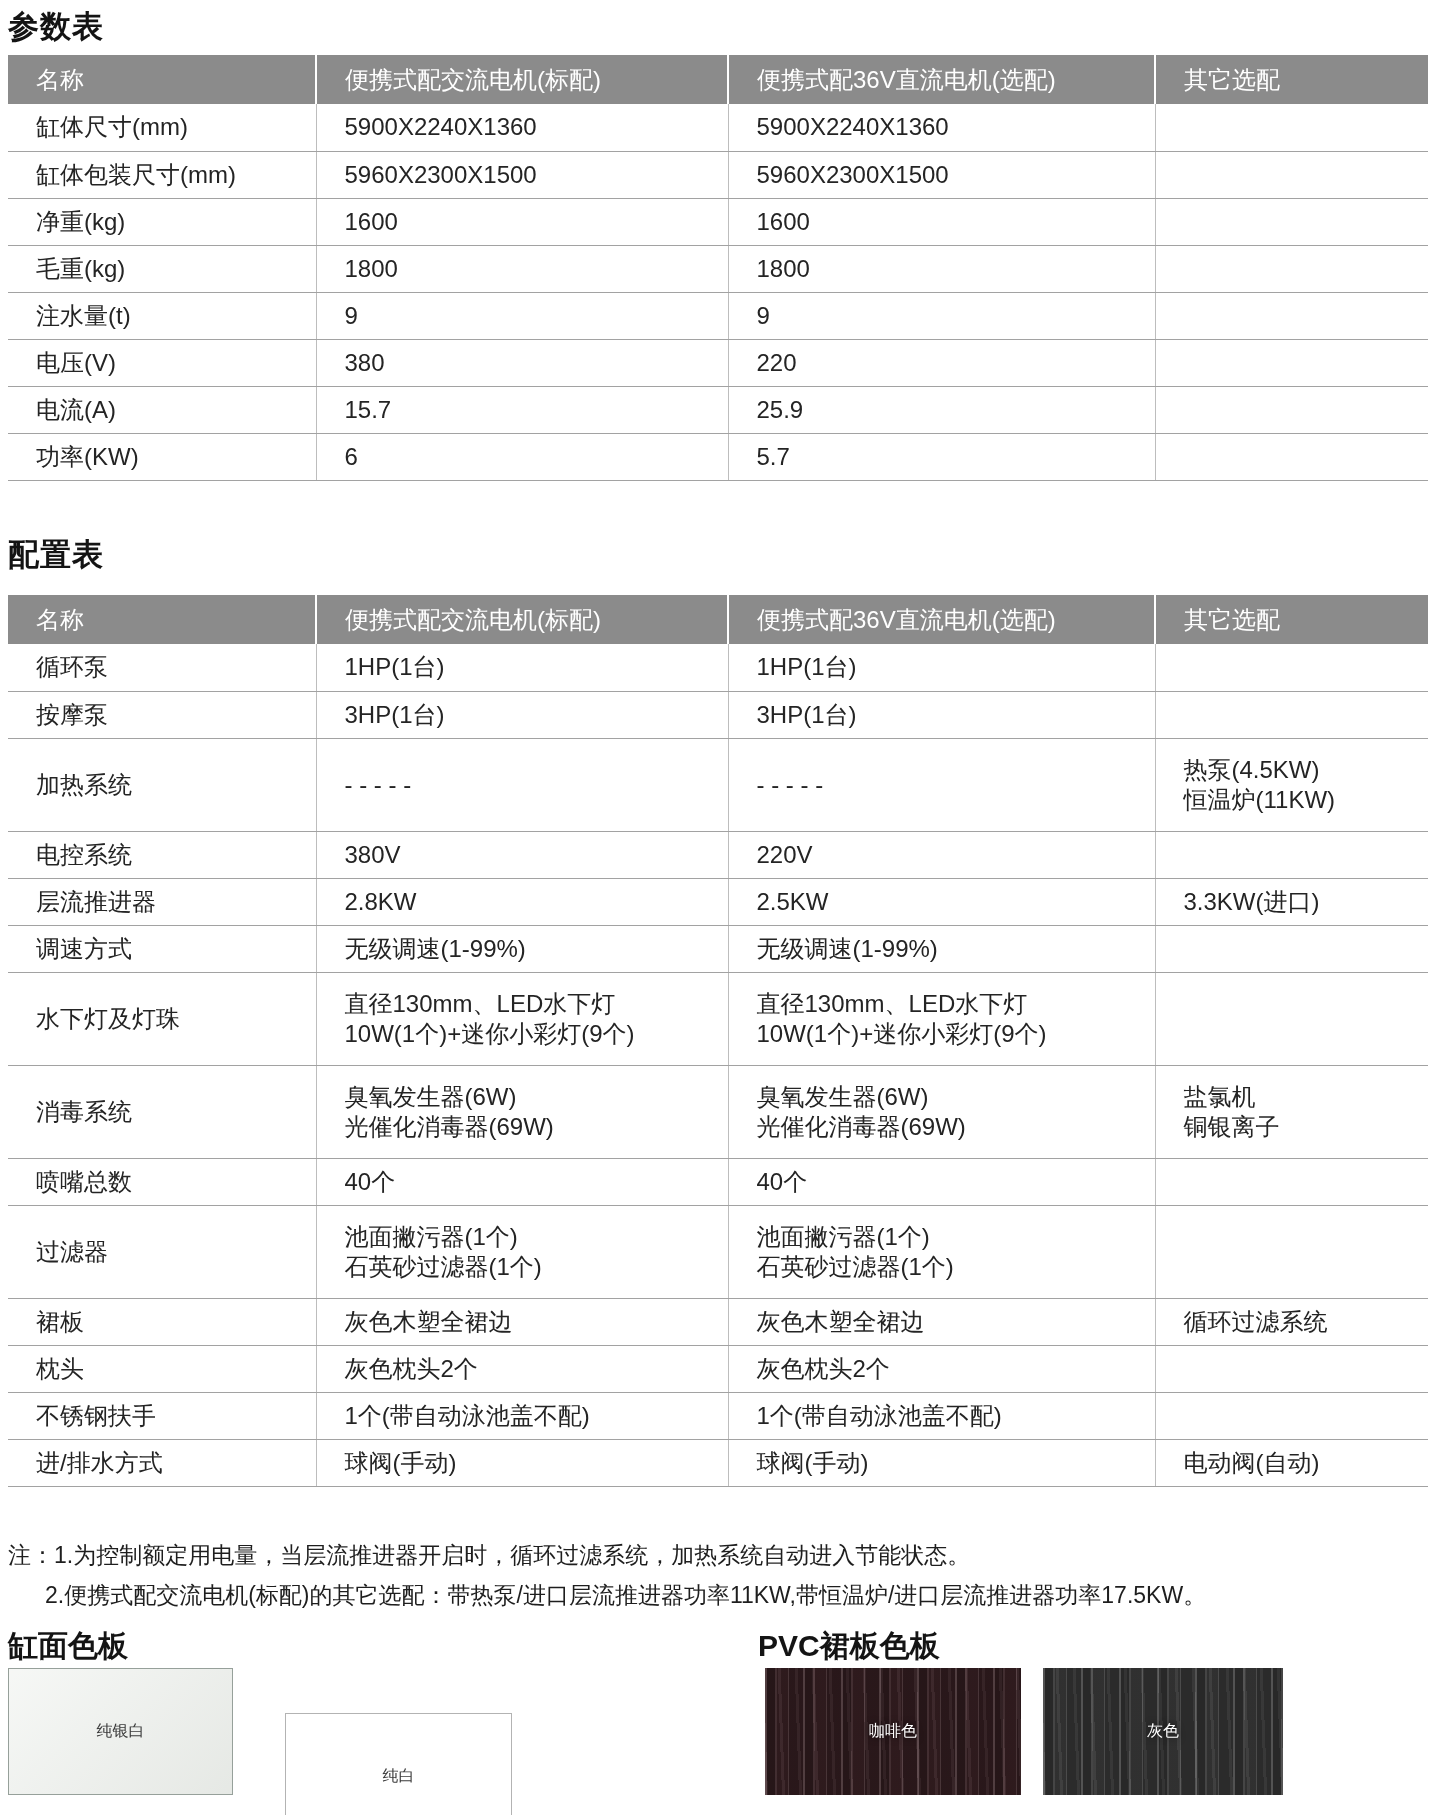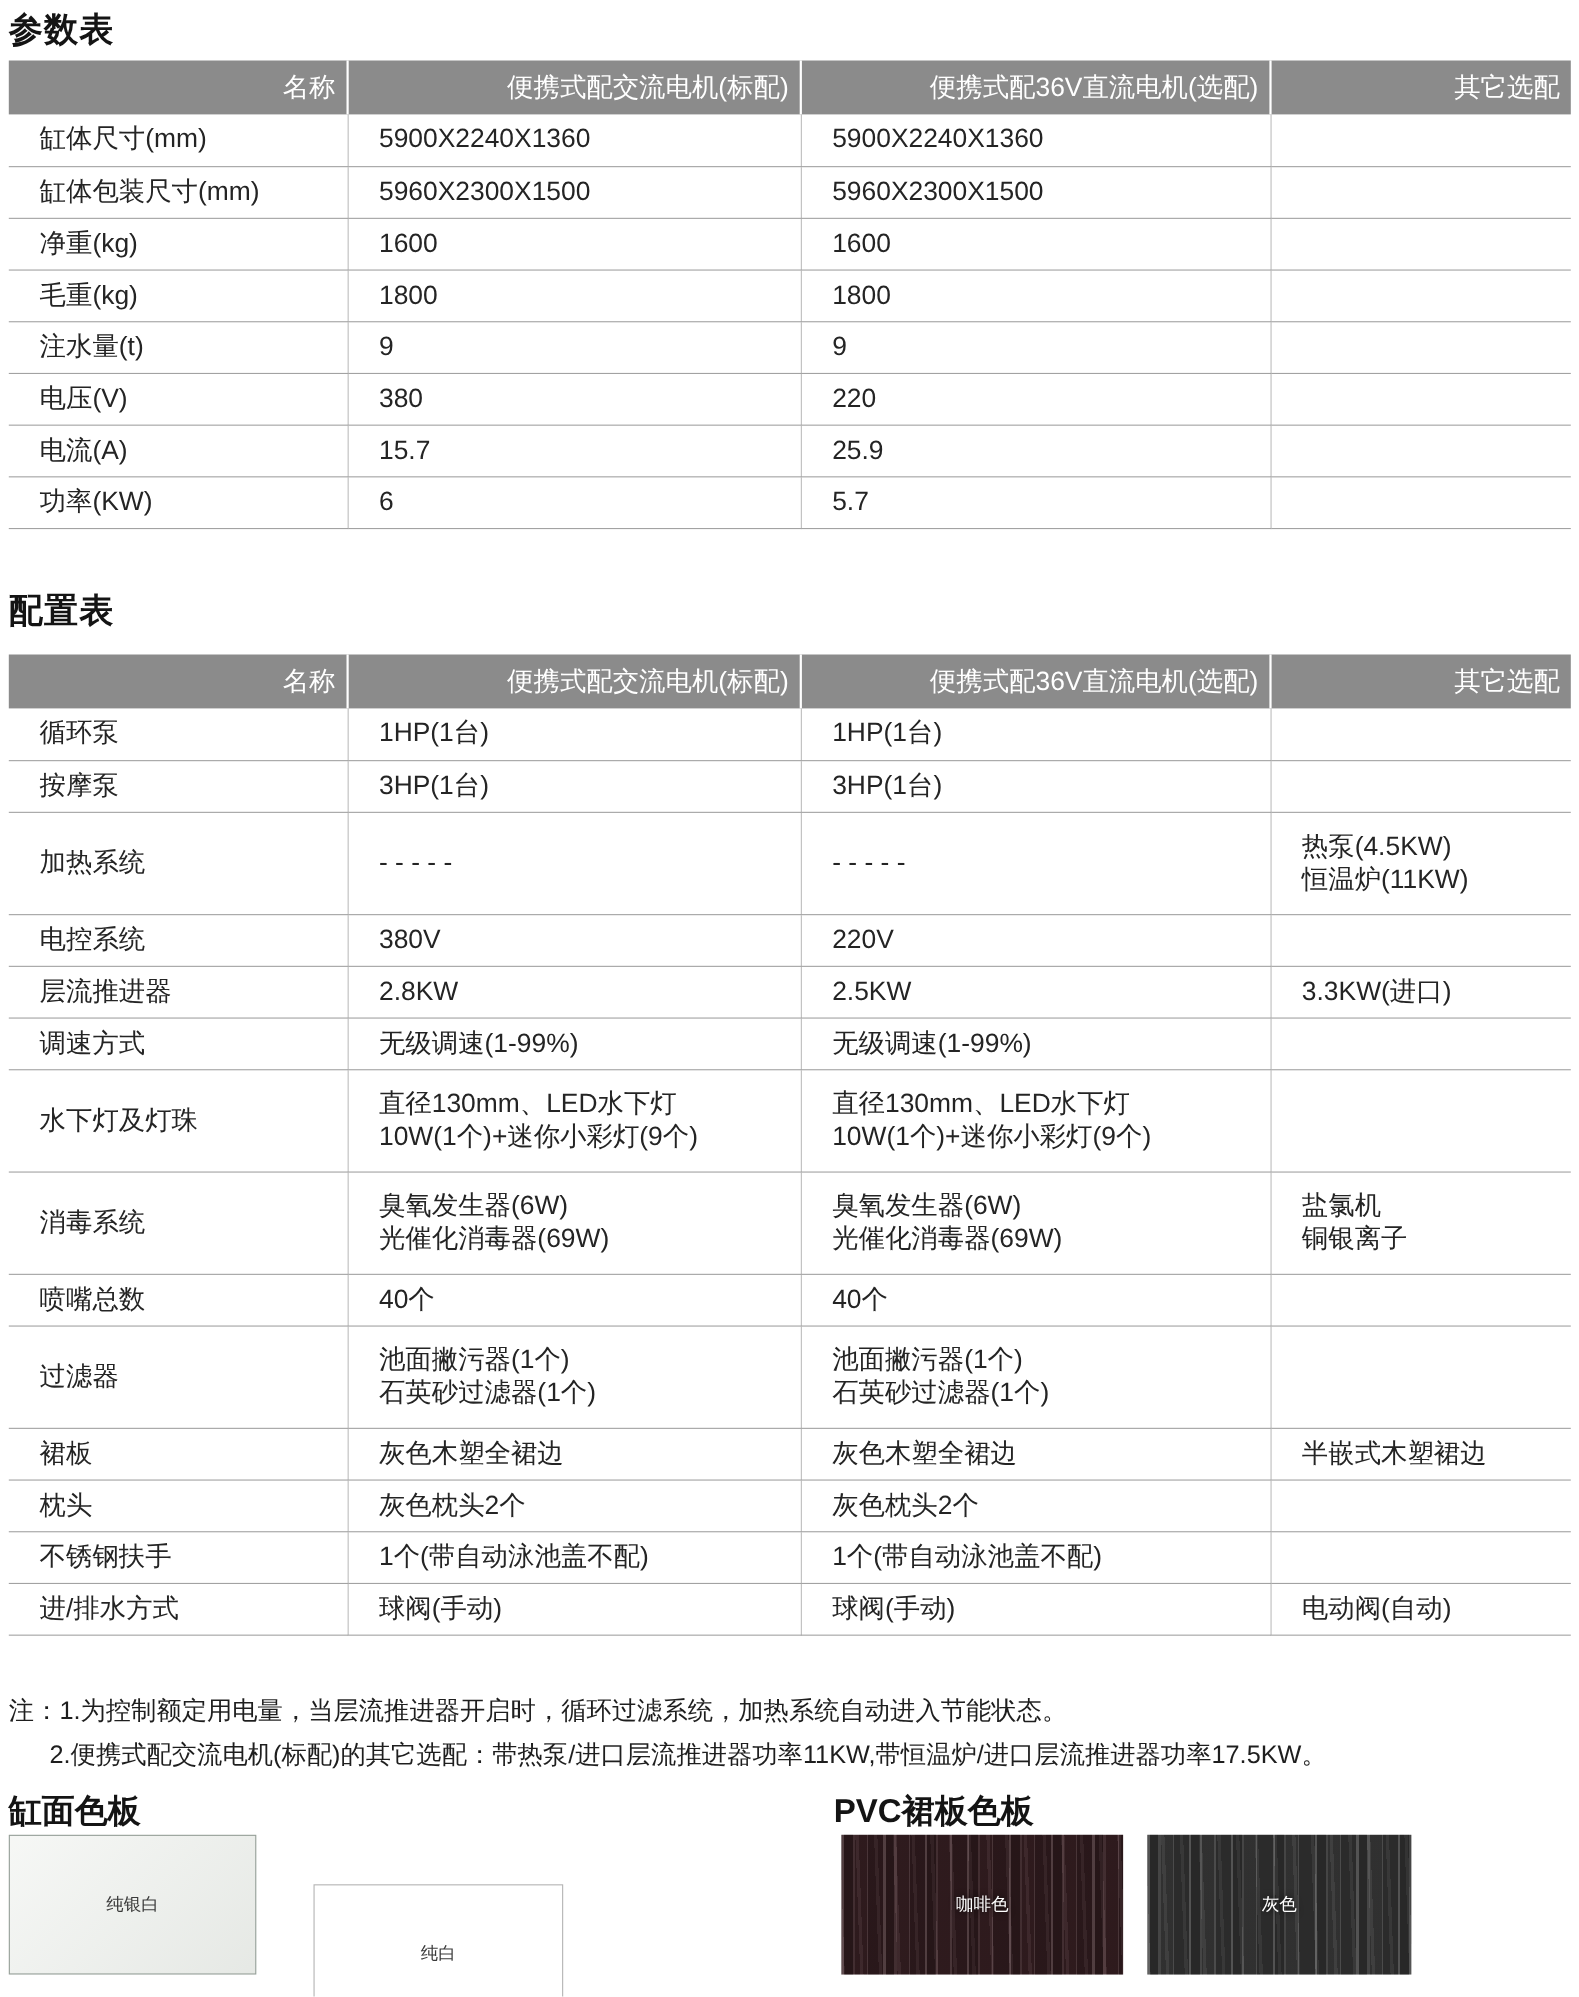--- a/index.html
+++ b/index.html
@@ -17,21 +17,21 @@
 
   table.spec{
     position:absolute;left:8px;width:1420px;
     border-collapse:collapse;table-layout:fixed;
   }
   #param-table{top:55px;}
   #config-table{top:595px;}
   col.c1{width:308px;} col.c2{width:412px;} col.c3{width:427px;} col.c4{width:273px;}
 
   table.spec thead th{
-    color:#ffffff;font-weight:400;font-size:24px;text-align:right;
+    color:#ffffff;font-weight:400;font-size:24px;text-align:left;
     padding:11px 10px 11px 28px;line-height:27px;
     border-right:2px solid #ffffff;
   }
   table.spec thead th:last-child{border-right:none;}
 
   table.spec tbody td{
     font-size:24px;line-height:30px;color:#242424;
     padding:8px 10px 8px 28px;vertical-align:middle;
     border-bottom:1px solid #a2a2a2;border-right:1px solid #bdbdbd;
     white-space:pre-line;overflow:hidden;
@@ -237,21 +237,21 @@
       <td>池面撇污器(1个)
 石英砂过滤器(1个)</td>
       <td>池面撇污器(1个)
 石英砂过滤器(1个)</td>
       <td></td>
     </tr>
     <tr>
       <td>裙板</td>
       <td>灰色木塑全裙边</td>
       <td>灰色木塑全裙边</td>
-      <td>半嵌式木塑裙边</td>
+      <td>循环过滤系统</td>
     </tr>
     <tr>
       <td>枕头</td>
       <td>灰色枕头2个</td>
       <td>灰色枕头2个</td>
       <td></td>
     </tr>
     <tr>
       <td>不锈钢扶手</td>
       <td>1个(带自动泳池盖不配)</td>

